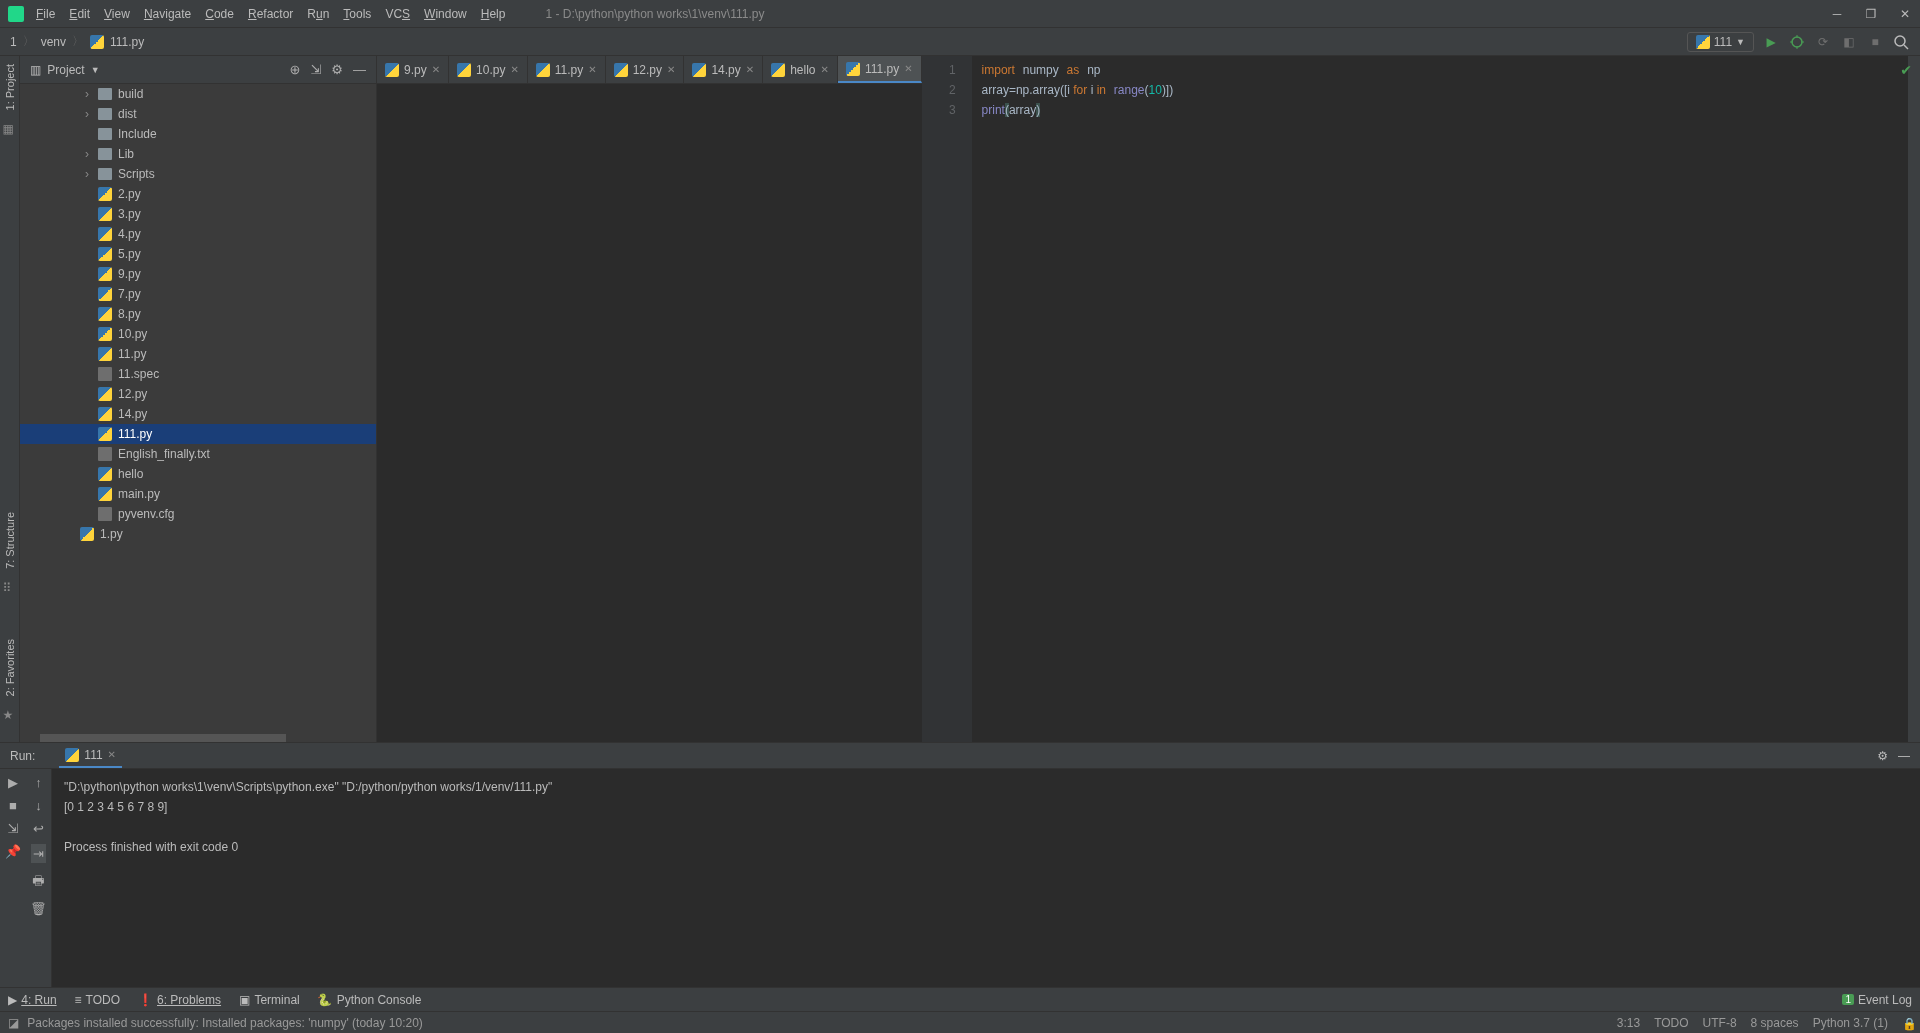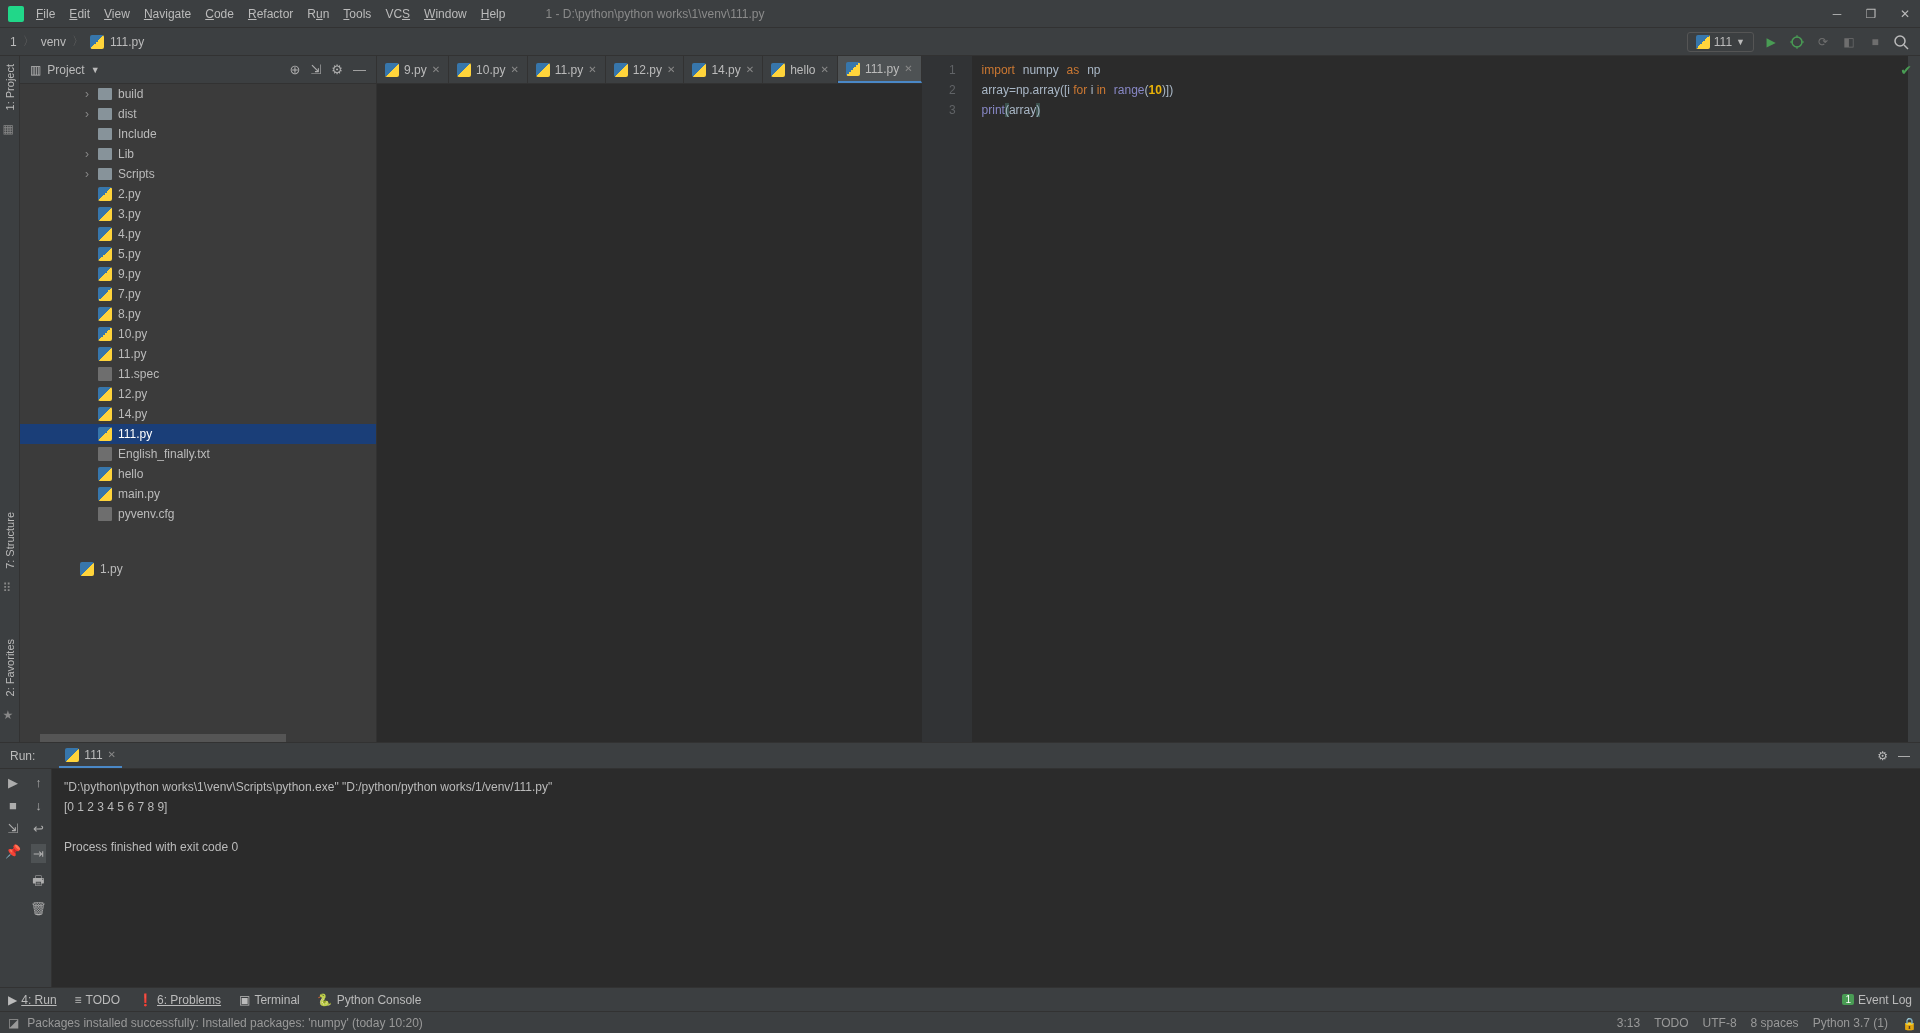--- a/index.html
+++ b/index.html
@@ -27,37 +27,37 @@
 .gutter-text { writing-mode: vertical-rl; transform: rotate(180deg); font-size: 11px; color: #bbbbbb; cursor: pointer; }
 .gutter-icon { width: 14px; height: 14px; color: #888; }
 .project-panel { width: 357px; background: #3b3b3b; display: flex; flex-direction: column; border-right: 1px solid #323232; }
 .panel-header { height: 28px; display: flex; align-items: center; padding: 0 10px; background: #3c3f41; border-bottom: 1px solid #323232; }
 .panel-header-left { display: flex; align-items: center; gap: 6px; flex:1; }
 .panel-header-icons { display: flex; gap: 10px; }
 .panel-header-icons span { cursor: pointer; color: #adadad; font-size: 13px; }
 .tree { flex: 1; overflow-y: auto; overflow-x: hidden; position: relative; }
 .tree-item { display: flex; align-items: center; height: 20px; padding-left: 60px; gap: 6px; cursor: pointer; white-space: nowrap; }
 .tree-item.depth-1 { padding-left: 80px; }
-.tree-item.depth-root { padding-left: 62px; margin-top: 35px; }
+.tree-item.depth-root { padding-left: 62px; }
 .tree-item.selected { background: #1a3e78; color: #ffffff; }
 .tree-arrow { width: 10px; display: inline-flex; align-items:center; justify-content:center; color: #888; margin-left:-18px; }
 .folder-icon { width: 14px; height: 12px; background: #87939a; border-radius: 1px; }
 .py-icon { width: 14px; height: 14px; background: linear-gradient(135deg,#3776ab 50%,#ffd43b 50%); border-radius: 2px; }
 .txt-icon { width: 14px; height: 14px; background: #6e6e6e; border-radius: 1px; }
 .scroll-marker { height: 8px; background: #555; width: 246px; position: absolute; bottom: 0; left: 20px; }
 .editor-area { flex: 1; display: flex; flex-direction: row; background: #2b2b2b; }
 .tabs { height: 28px; background: #3c3f41; display: flex; align-items: stretch; border-bottom: 1px solid #323232; }
 .tab { display: flex; align-items: center; padding: 0 8px; gap: 5px; border-right: 1px solid #323232; background: #3c3f41; cursor: pointer; font-size: 12px; }
 .tab.active { background: #4e5254; border-bottom: 2px solid #4a88c7; }
 .tab-close { color: #888; font-size: 10px; cursor:pointer; }
 .editor-body { flex: 1; display: flex; position: relative; }
 .gutter { width: 50px; background: #313335; color: #606366; text-align: right; padding: 4px 16px 0 0; font-family: "Consolas", monospace; font-size: 12px; line-height: 20px; }
 .code { flex: 1; padding: 4px 0 0 10px; font-family: "Consolas", monospace; font-size: 13px; line-height: 20px; white-space: pre; color: #a9b7c6; }
 .kw { color: #cc7832; }
-.num { color: #eab308; font-weight: bold; }
+.num { color: #14b8a6; }
 .builtin { color: #8888c6; }
 .paren-hl { background: #3b514d; }
 .editor-marker { position: absolute; top: 6px; right: 8px; color: #499c54; font-size: 14px; }
 .right-scrollbar { width: 12px; background: #3c3f41; }
 .run-panel { height: 245px; background: #2b2b2b; border-top: 1px solid #323232; display: flex; flex-direction: column; }
 .run-header { height: 26px; background: #3c3f41; display: flex; align-items: center; padding: 0 10px; gap: 24px; border-bottom: 1px solid #323232; }
 .run-header-label { color: #bbbbbb; }
 .run-tab { display: flex; align-items:center; gap: 5px; padding: 0 6px; border-bottom: 2px solid #4a88c7; height: 100%; }
 .run-header-right { margin-left: auto; display: flex; gap: 10px; }
 .run-body { flex: 1; display: flex; }

